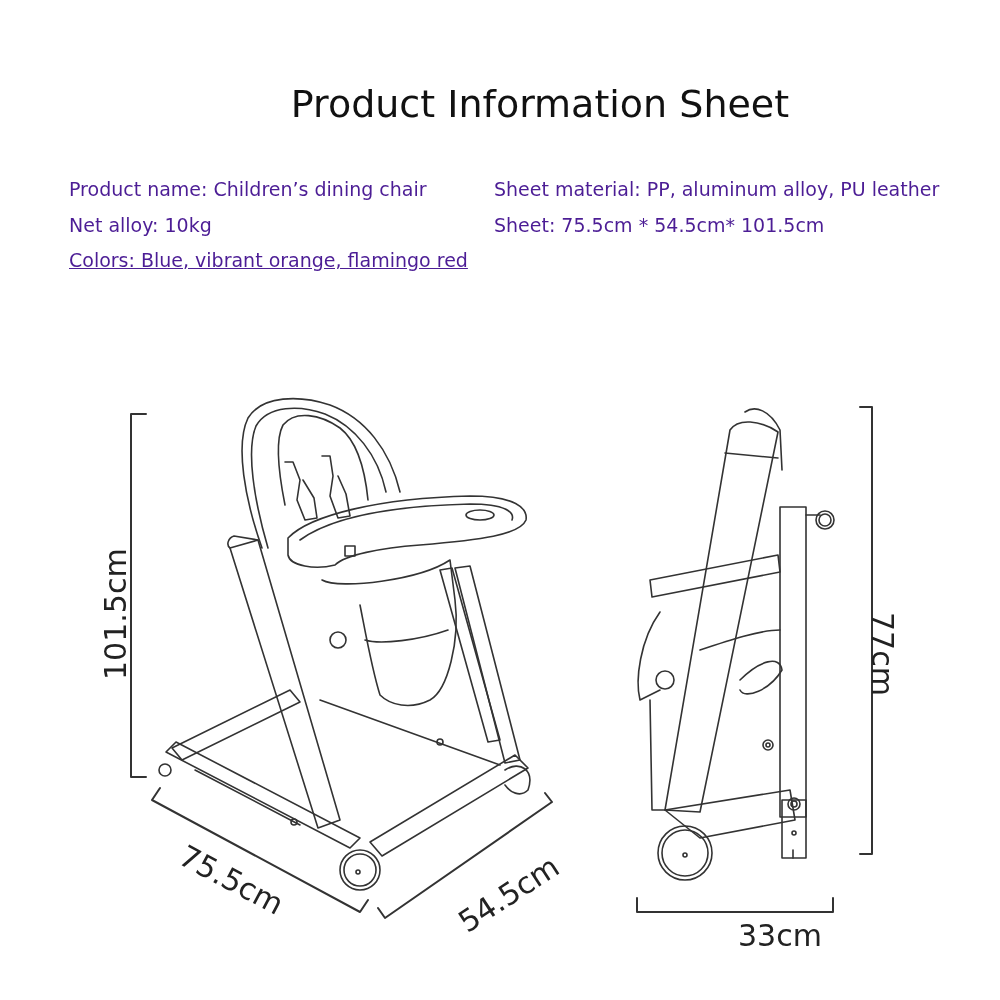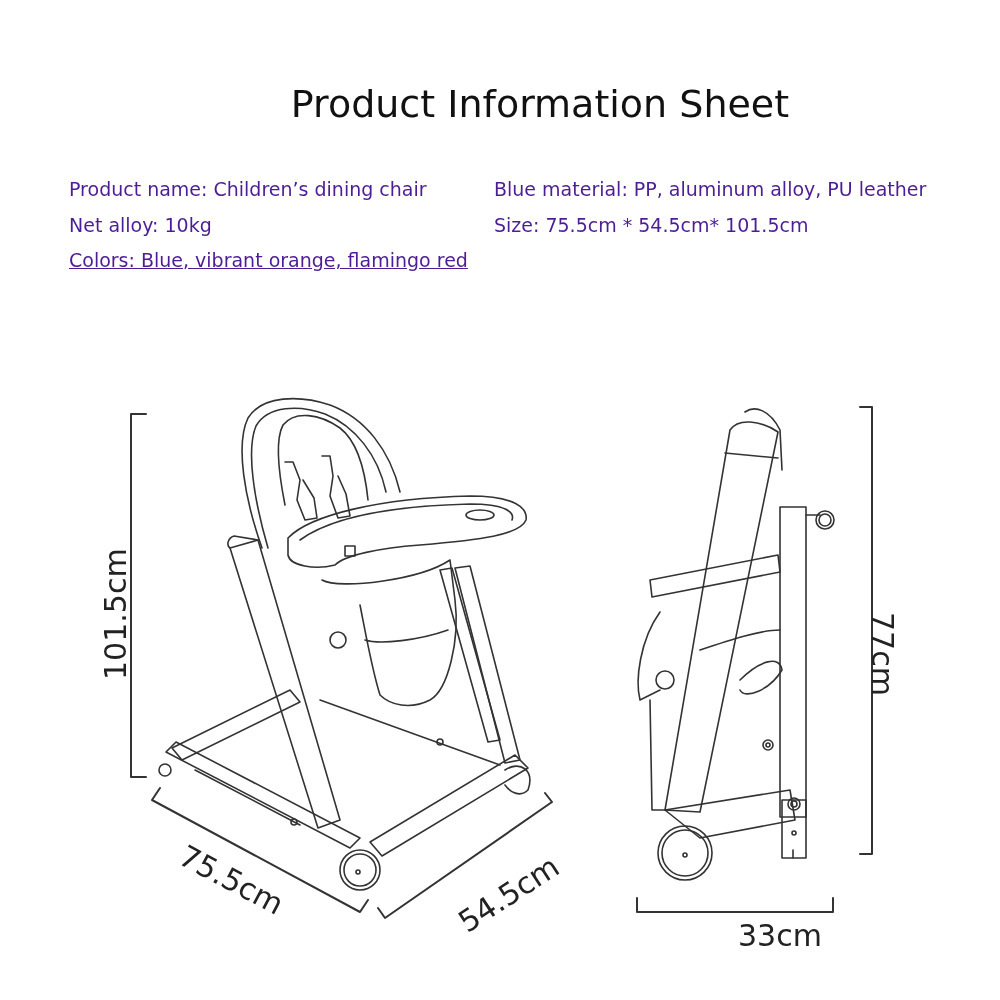--- a/index.html
+++ b/index.html
@@ -10,22 +10,22 @@
   .dim { position:absolute; font-size:30px; color:#222; white-space:nowrap; font-family:"DejaVu Sans", sans-serif; }
 </style>
 </head>
 <body>
 
 <div class="title">Product Information Sheet</div>
 
 <div class="spec" style="left:69px; top:178px;">Product name: Children’s dining chair</div>
 <div class="spec" style="left:69px; top:214px;">Net alloy: 10kg</div>
 <div class="spec" style="left:69px; top:249px;text-decoration:underline;">Colors: Blue, vibrant orange, flamingo red</div>
-<div class="spec" style="left:494px; top:178px;">Blue material: PP, aluminum alloy, PU leather</div>
-<div class="spec" style="left:494px; top:214px;">Size: 75.5cm * 54.5cm* 101.5cm</div>
+<div class="spec" style="left:494px; top:178px;">Sheet material: PP, aluminum alloy, PU leather</div>
+<div class="spec" style="left:494px; top:214px;">Sheet: 75.5cm * 54.5cm* 101.5cm</div>
 
 <svg width="1000" height="1000" viewBox="0 0 1000 1000" fill="none" stroke="#333" stroke-width="1.6" stroke-linejoin="round" stroke-linecap="round">
 
   <path d="M146 414 H131 V777 H146" stroke="#333" stroke-width="2"></path>
 
   <path d="M160 788 L152 800 L360 912 L368 900" stroke-width="2"></path>
 
   <path d="M378 908 L385 918 L552 802 L545 793" stroke-width="2"></path>
 
   <path d="M262 548 C245 500 235 445 248 418 C262 395 300 395 330 405 C365 418 390 450 400 492"></path>

